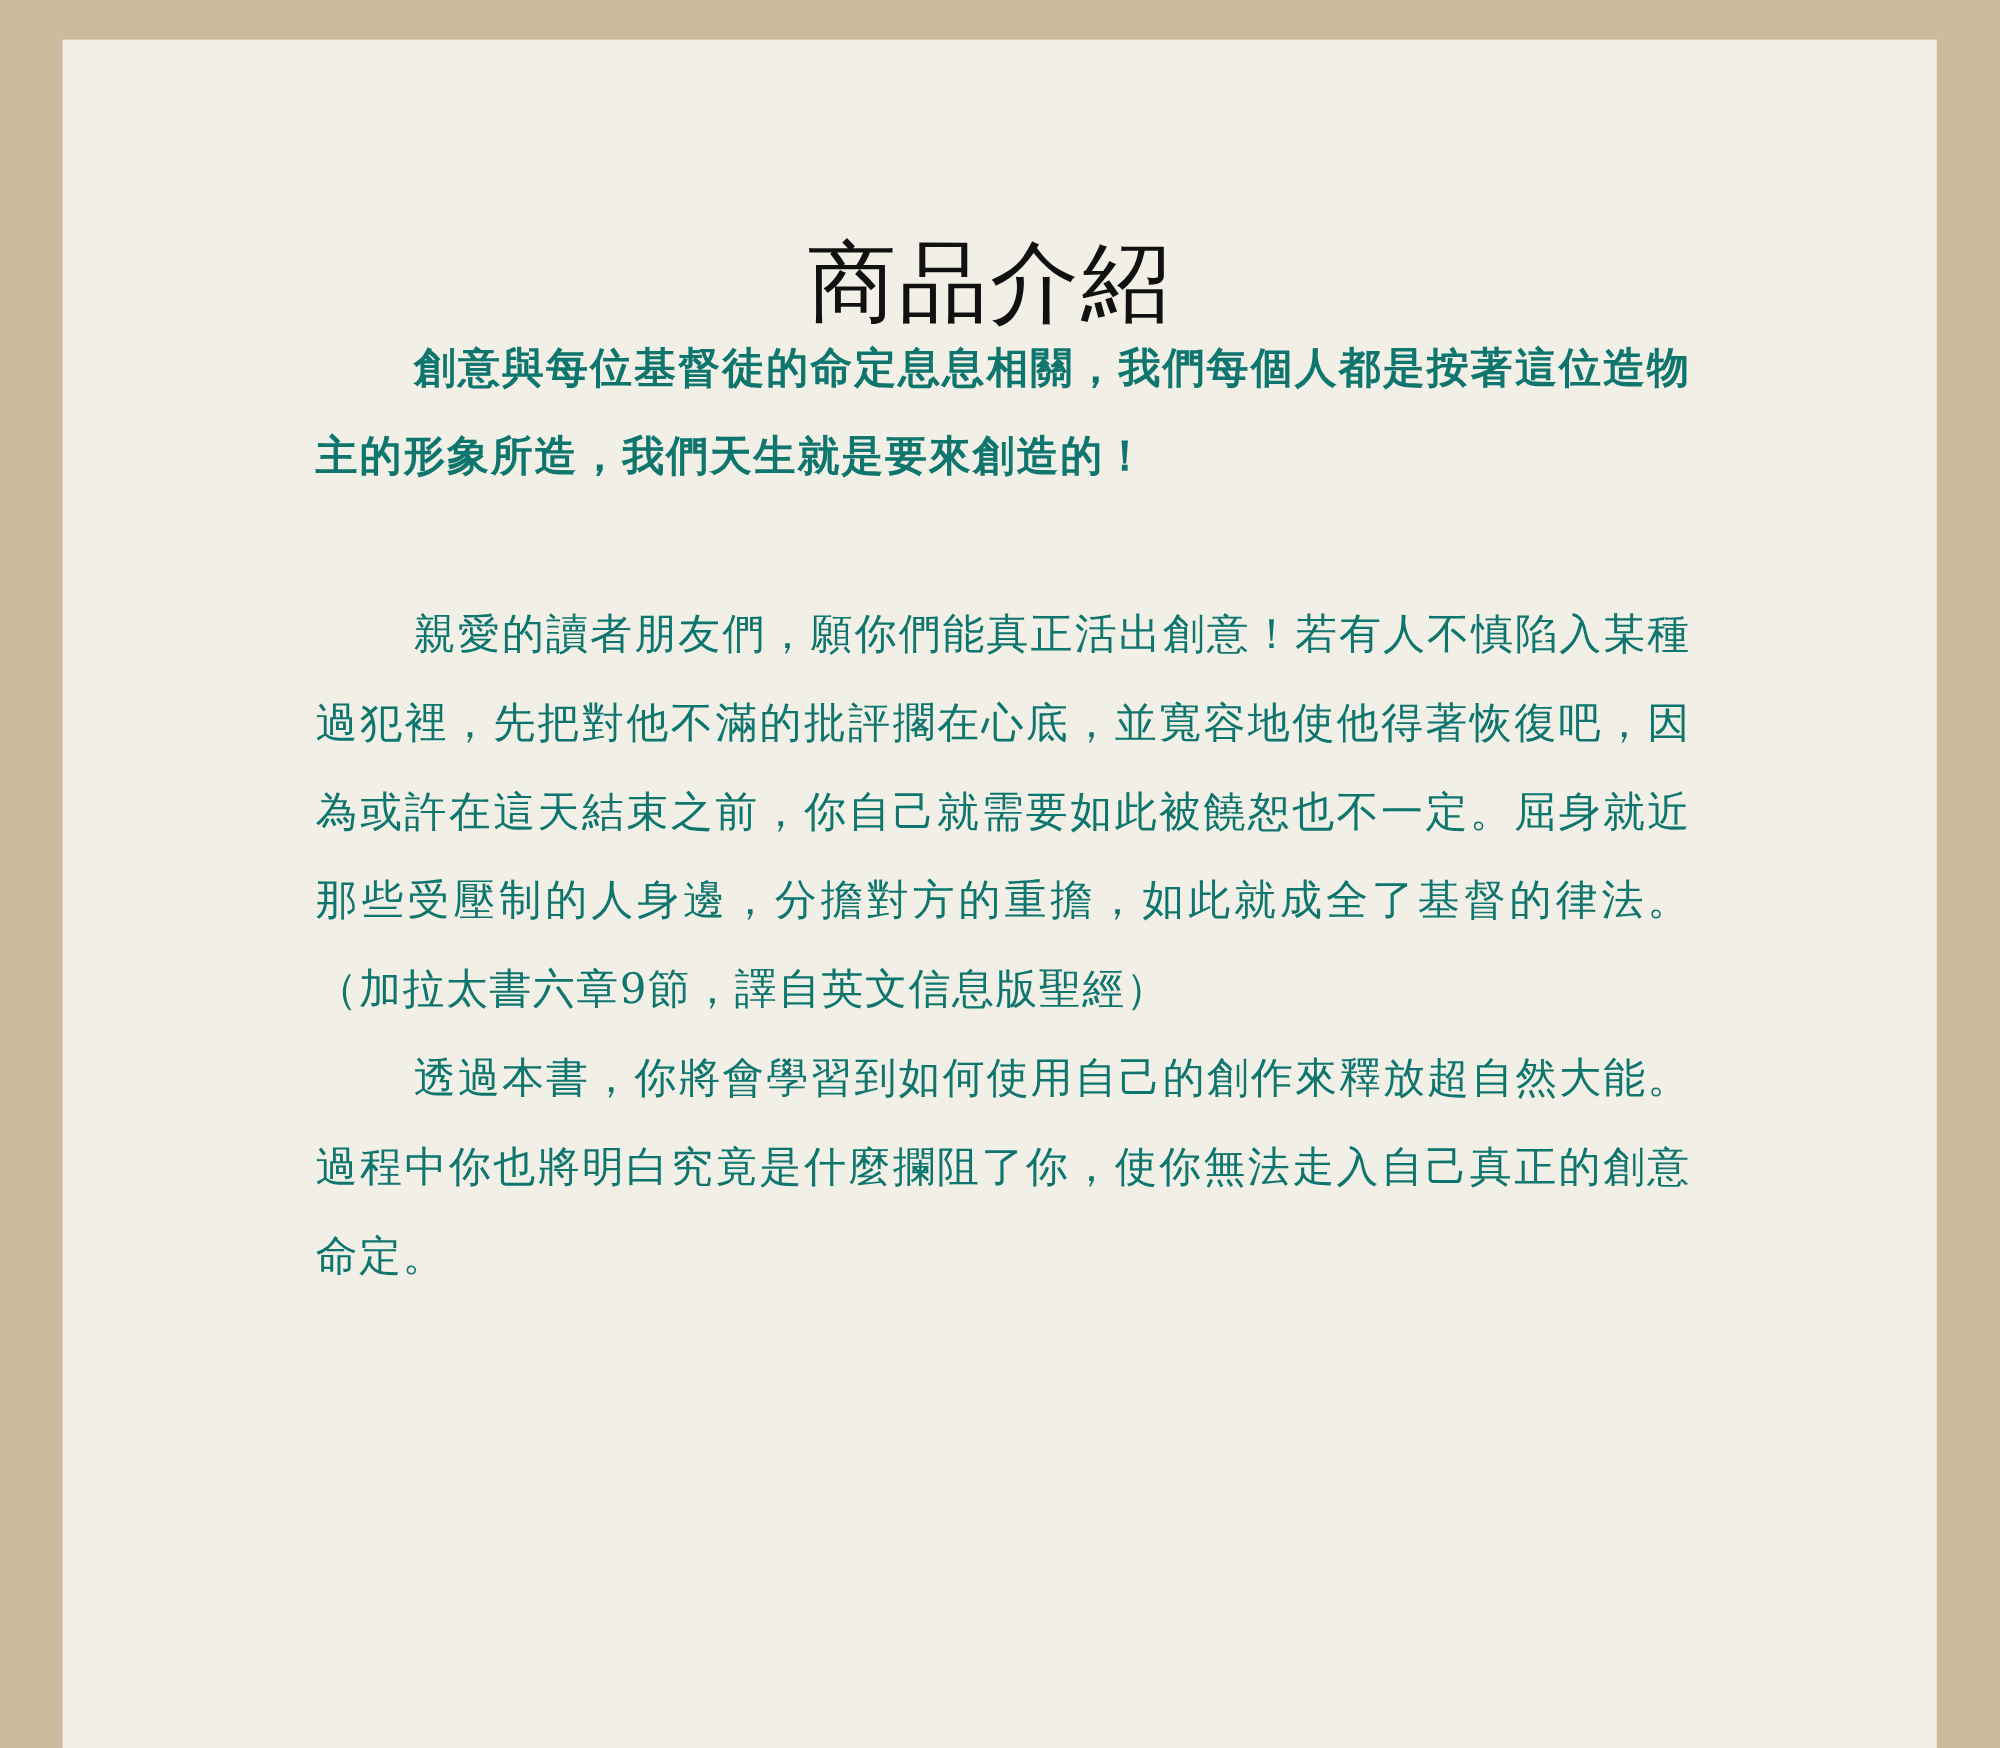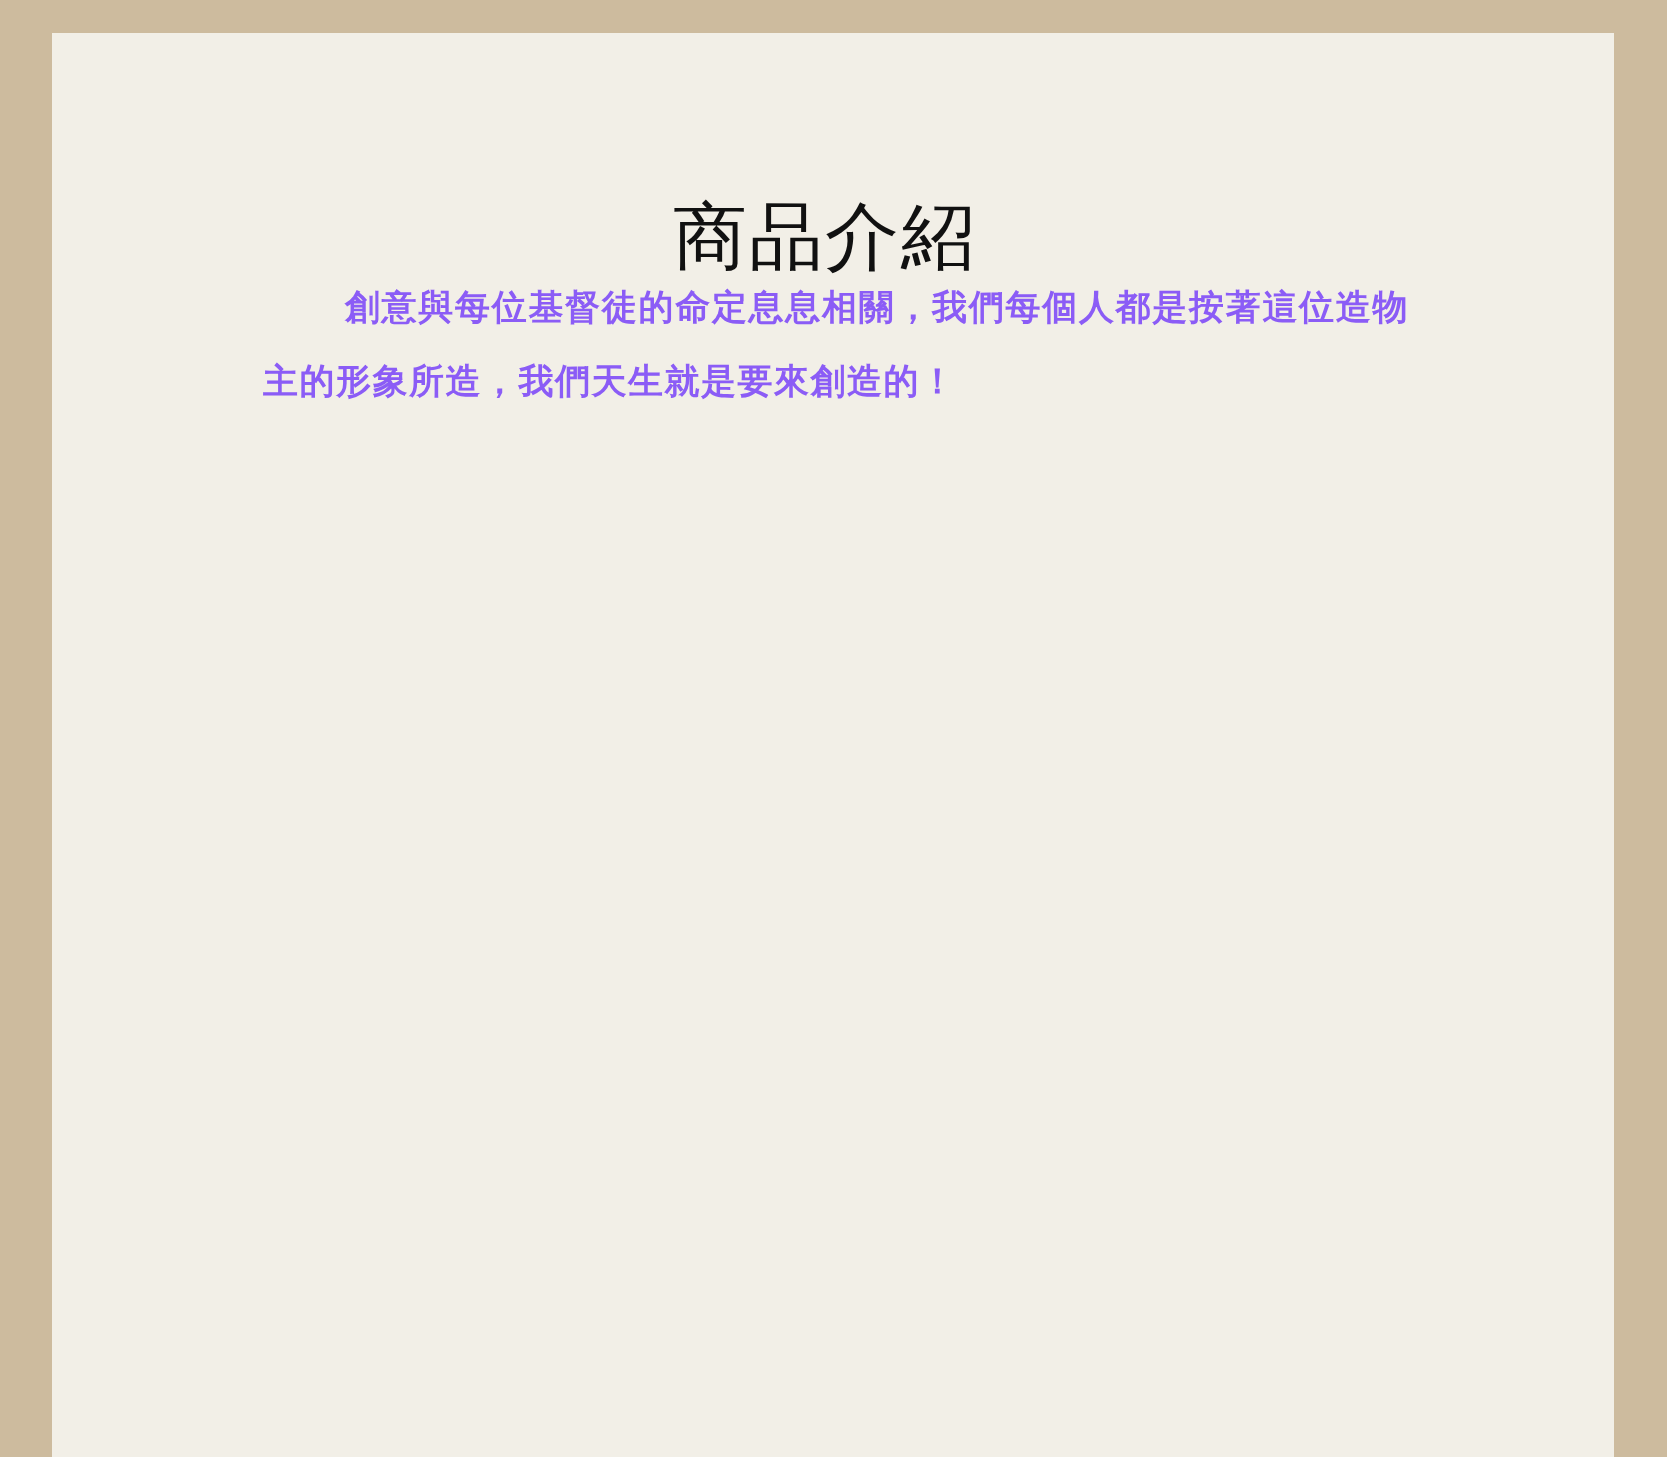--- a/index.html
+++ b/index.html
@@ -34,21 +34,21 @@
       color: #111111;
       font-weight: normal;
       letter-spacing: 2px;
     }
     .content {
       position: absolute;
       left: 211px;
       top: 237px;
       width: 1146px;
       font-family: "DejaVu Serif", "Liberation Serif", serif;
-      color: #8b5cf6;
+      color: #0f766e;
       font-size: 35px;
       line-height: 74px;
       text-align: justify;
       text-justify: inter-character;
     }
     .content p {
       margin: 0;
       text-indent: 2.34em;
       letter-spacing: 1.2px;
     }
@@ -62,14 +62,16 @@
   </style>
 </head>
 <body>
 
 <div class="card">
   <h1 class="title">商品介紹</h1>
 
   <div class="content">
     <p class="lead">創意與每位基督徒的命定息息相關，我們每個人都是按著這位造物主的形象所造，我們天生就是要來創造的！</p>
     <div class="spacer"></div>
+    <p>親愛的讀者朋友們，願你們能真正活出創意！若有人不慎陷入某種過犯裡，先把對他不滿的批評擱在心底，並寬容地使他得著恢復吧，因為或許在這天結束之前，你自己就需要如此被饒恕也不一定。屈身就近那些受壓制的人身邊，分擔對方的重擔，如此就成全了基督的律法。（加拉太書六章9節，譯自英文信息版聖經）</p>
+    <p>透過本書，你將會學習到如何使用自己的創作來釋放超自然大能。過程中你也將明白究竟是什麼攔阻了你，使你無法走入自己真正的創意命定。</p>
   </div>
 </div>
 
 </body></html>

